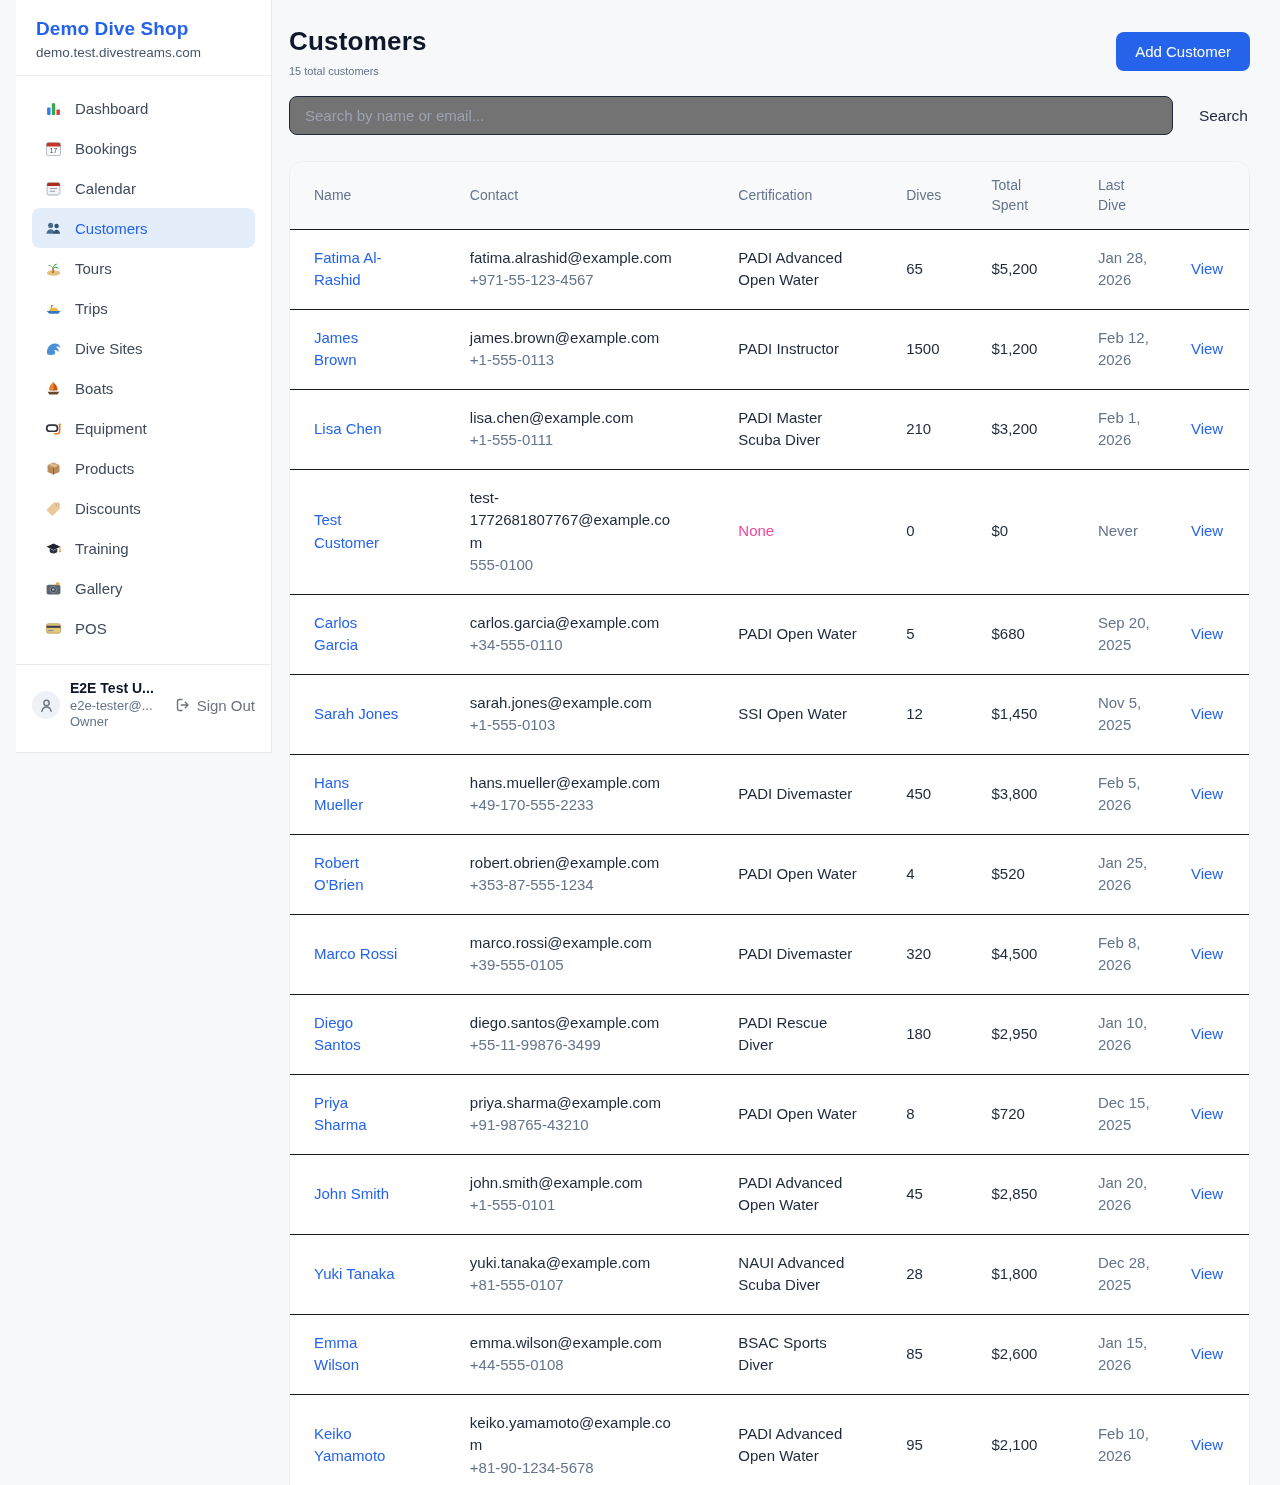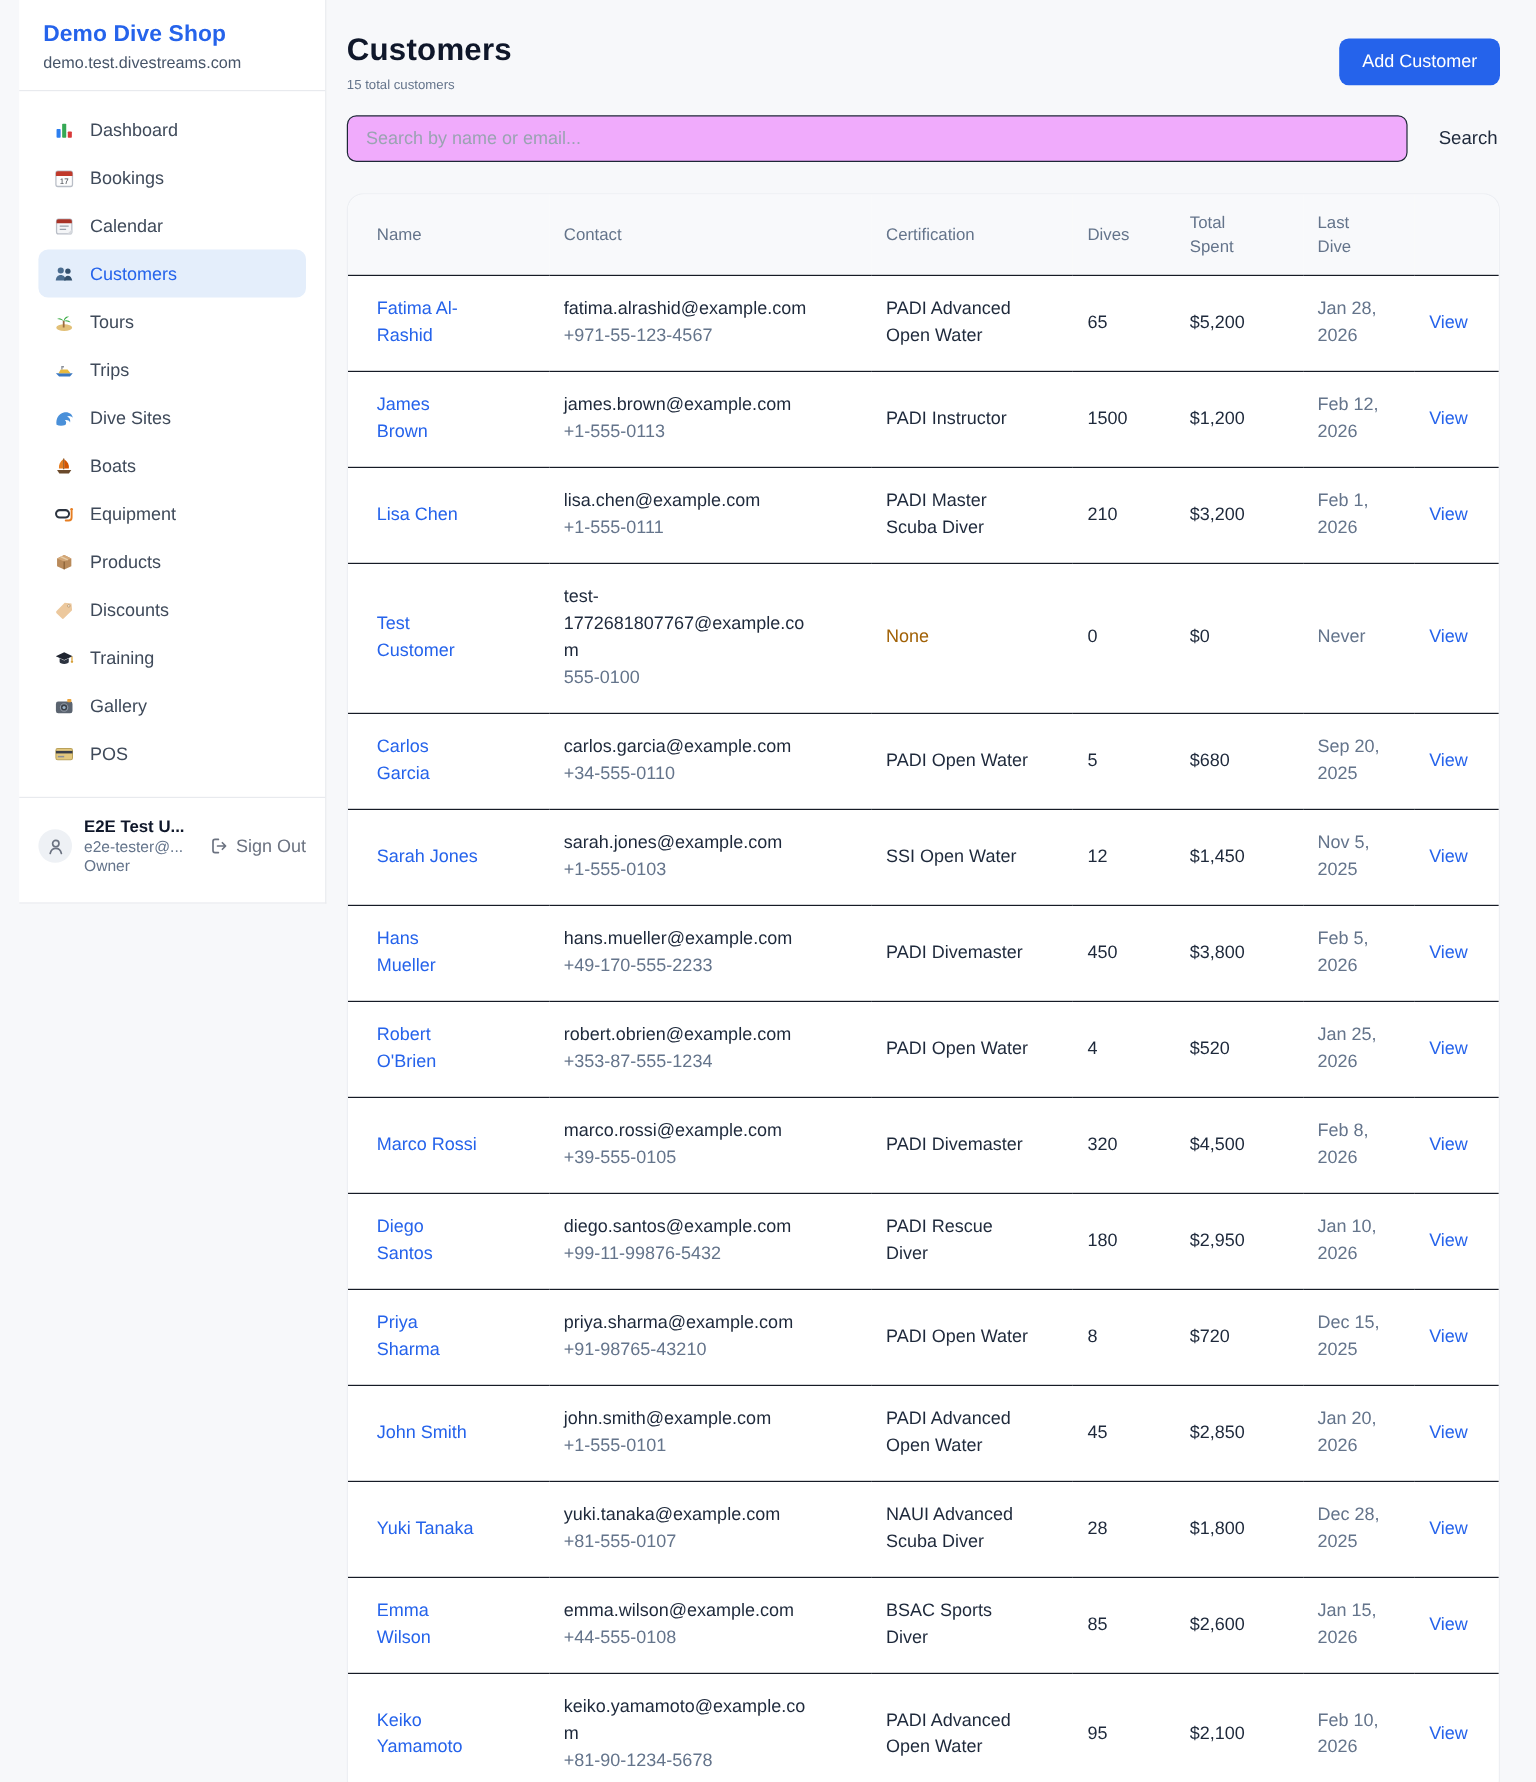--- a/index.html
+++ b/index.html
@@ -45,21 +45,21 @@
   .page-head { display:flex; align-items:flex-start; justify-content:space-between; }
   .page-title { font-size:26px; font-weight:bold; color:#0f172a; letter-spacing:.2px; }
   .page-subtitle { font-size:11px; color:#64748b; margin-top:8px; }
   .btn-primary {
     background:#2563eb; color:#ffffff; font-size:15px; font-weight:500;
     border:none; border-radius:8px; padding:11px 19px; cursor:pointer;
     font-family:inherit; margin-top:6px;
   }
   .search-row { display:flex; align-items:center; margin-top:19px; }
   .search-input {
-    flex:1; height:39px; background:#f0abfc; border:1px solid #1f2937;
+    flex:1; height:39px; background:#737373; border:1px solid #1f2937;
     border-radius:8px; padding:0 15px; font-size:15px; color:#1e293b;
     font-family:inherit; outline:none;
   }
   .search-input::placeholder { color:#9aa3b2; }
   .btn-search {
     background:none; border:none; color:#1e293b; font-size:15.5px;
     margin-left:24px; padding:8px 2px; cursor:pointer; font-family:inherit;
   }
   
   .card {
@@ -83,21 +83,21 @@
   .col0 { width:17.5%; } .col1 { width:28%; } .col2 { width:17.5%; }
   .col3 { width:8.9%; } .col4 { width:11.1%; } .col5 { width:9.7%; } .col6 { width:7.3%; }
   .name-link {
     color:#2563eb; font-weight:500; text-decoration:none;
     display:inline-block; max-width:88px;
   }
   .contact-wrap { max-width:212px; overflow-wrap:break-word; }
   .email { color:#1e293b; }
   .phone { color:#64748b; }
   .cert { color:#1e293b; display:inline-block; max-width:126px; }
-  .cert.muted { color:#a16207; }
+  .cert.muted { color:#ec4899; }
   .dives,.spent { color:#1e293b; }
   .lastdive { color:#64748b; display:inline-block; max-width:62px; }
   .view-link { color:#2563eb; font-weight:500; text-decoration:none; }
 </style>
 </head>
 <body>
 
 <aside class="sidebar">
   <div class="brand">
     <div class="brand-title">Demo Dive Shop</div>
@@ -422,21 +422,21 @@
             <td class="col3"><span class="dives">320</span></td>
             <td class="col4"><span class="spent">$4,500</span></td>
             <td class="col5"><span class="lastdive">Feb 8, 2026</span></td>
             <td class="col6"><a href="#" class="view-link">View</a></td>
           </tr>
           <tr>
             <td class="col0"><a href="#" class="name-link">Diego Santos</a></td>
             <td class="col1">
               <div class="contact-wrap">
                 <div class="email">diego.santos@example.com</div>
-                <div class="phone">+99-11-99876-5432</div>
+                <div class="phone">+55-11-99876-3499</div>
               </div>
             </td>
             <td class="col2"><span class="cert">PADI Rescue Diver</span></td>
             <td class="col3"><span class="dives">180</span></td>
             <td class="col4"><span class="spent">$2,950</span></td>
             <td class="col5"><span class="lastdive">Jan 10, 2026</span></td>
             <td class="col6"><a href="#" class="view-link">View</a></td>
           </tr>
           <tr>
             <td class="col0"><a href="#" class="name-link">Priya Sharma</a></td>

